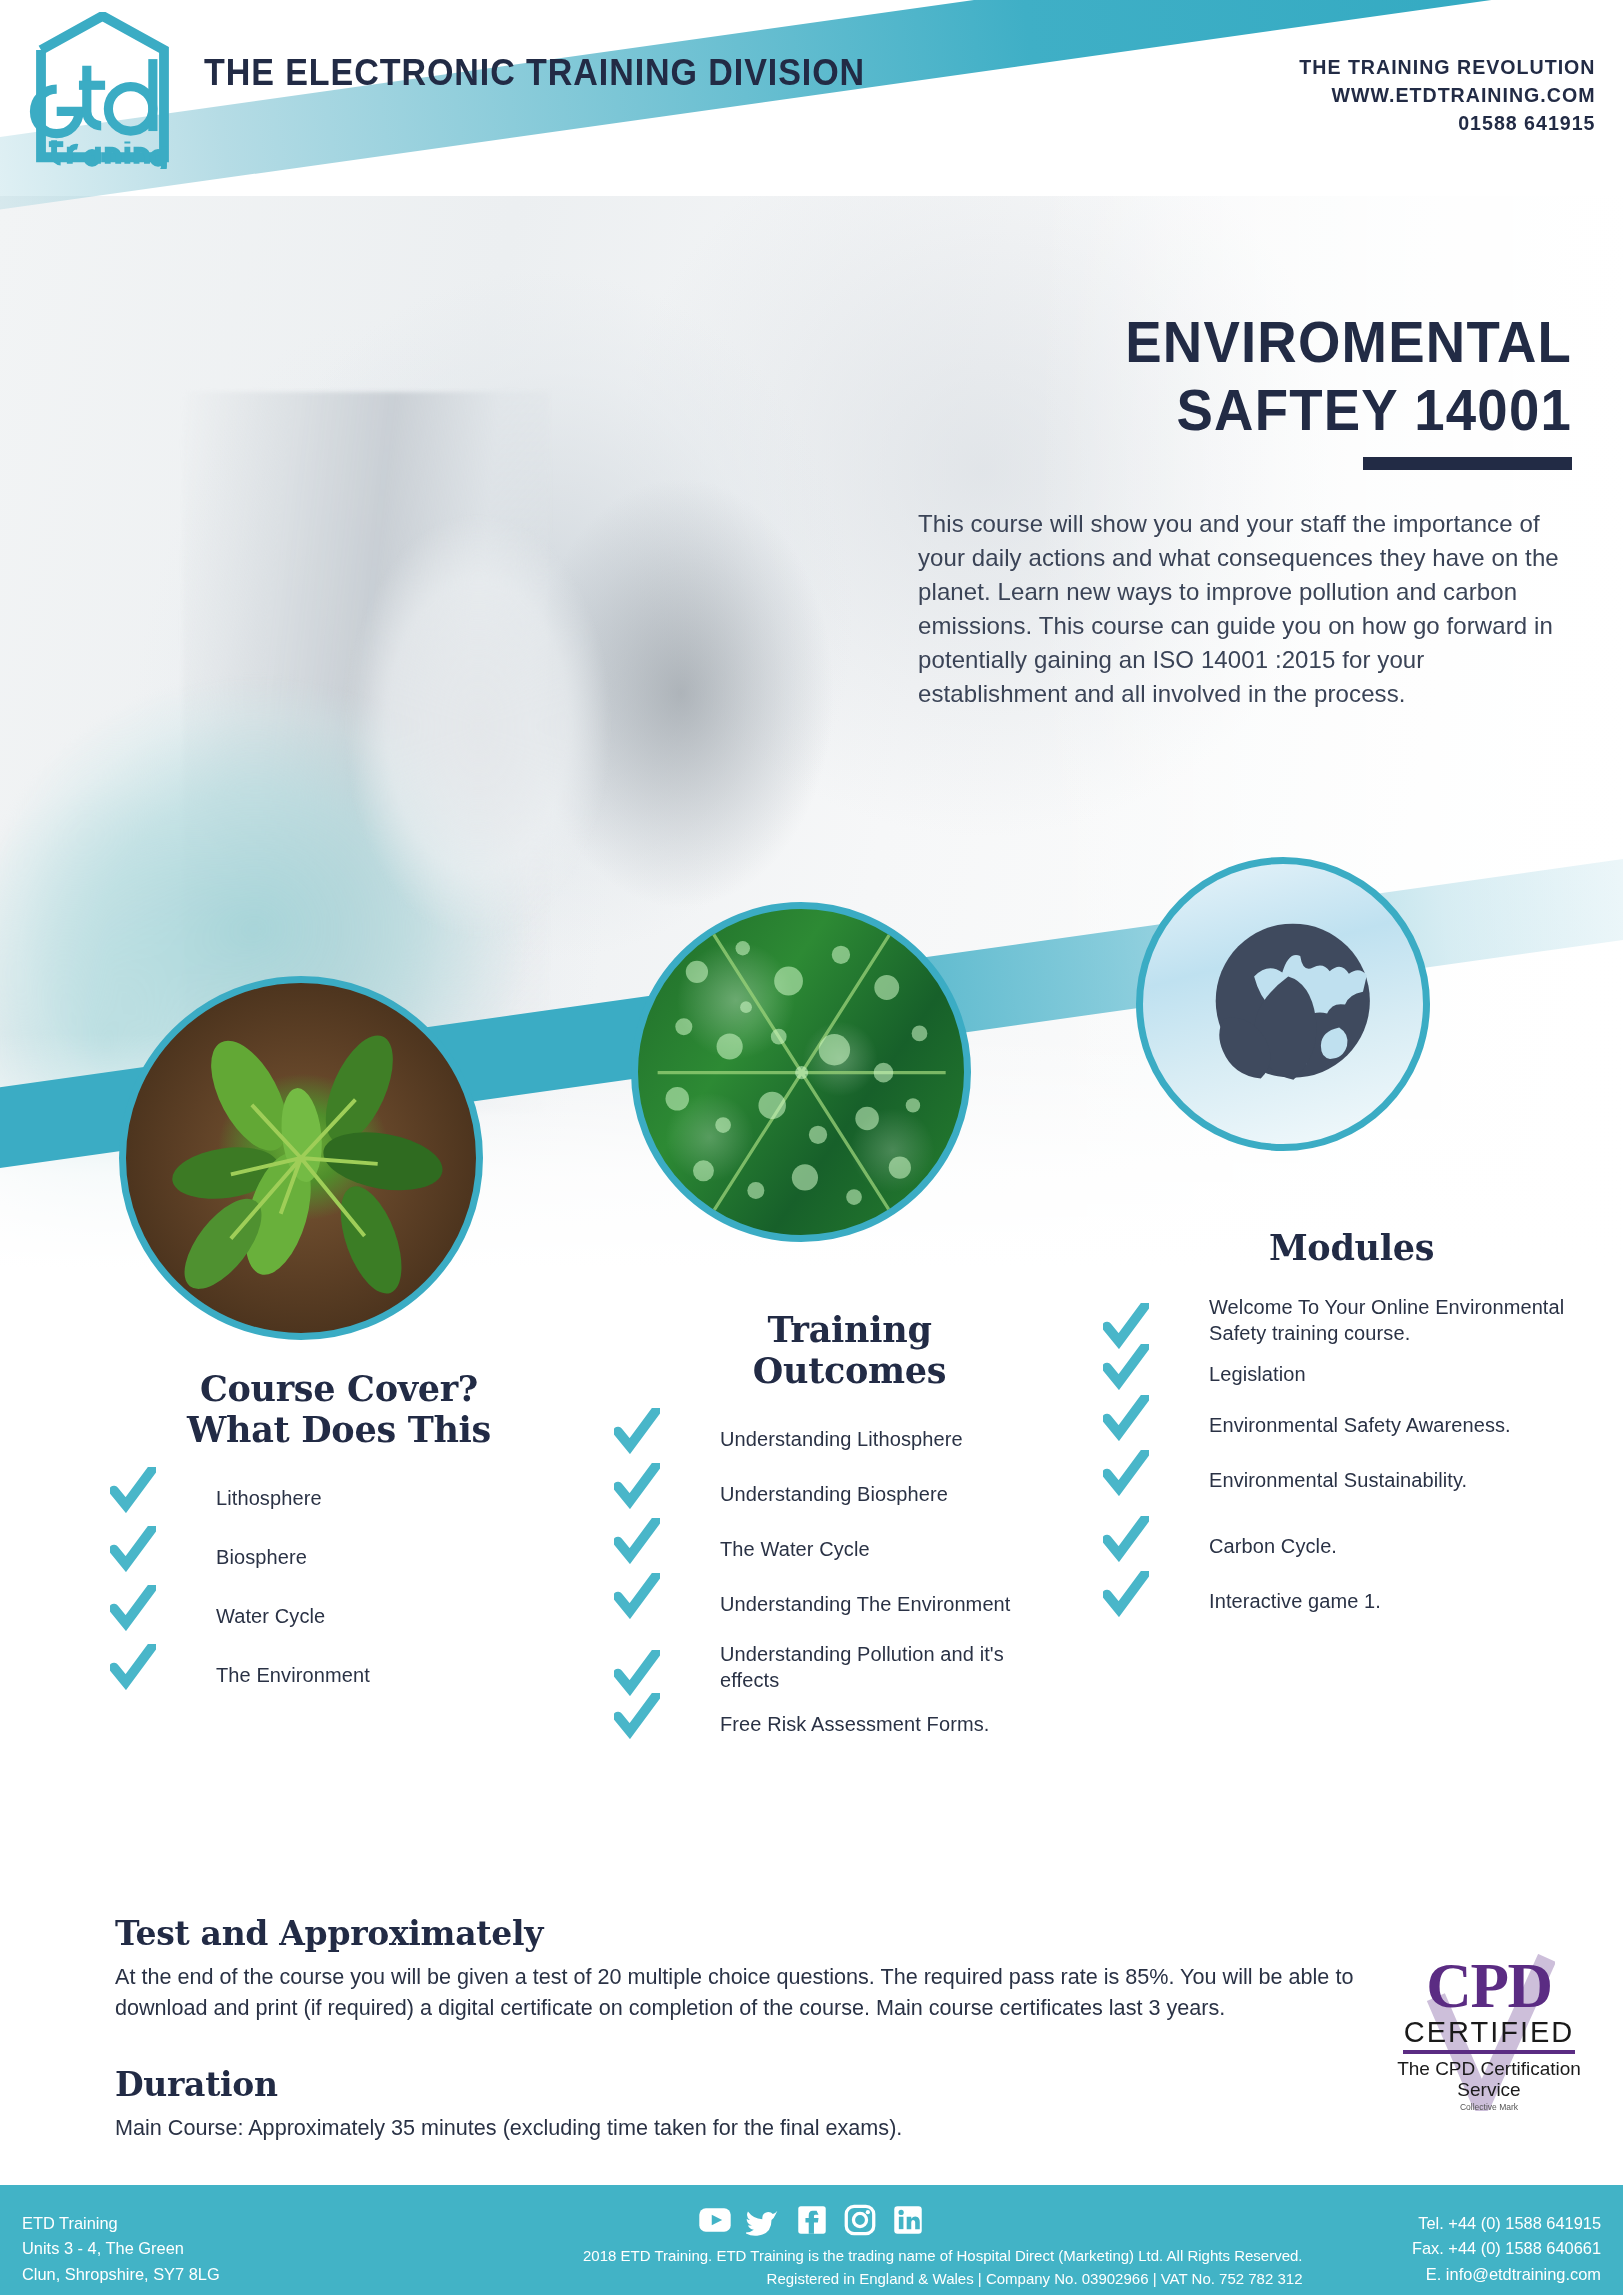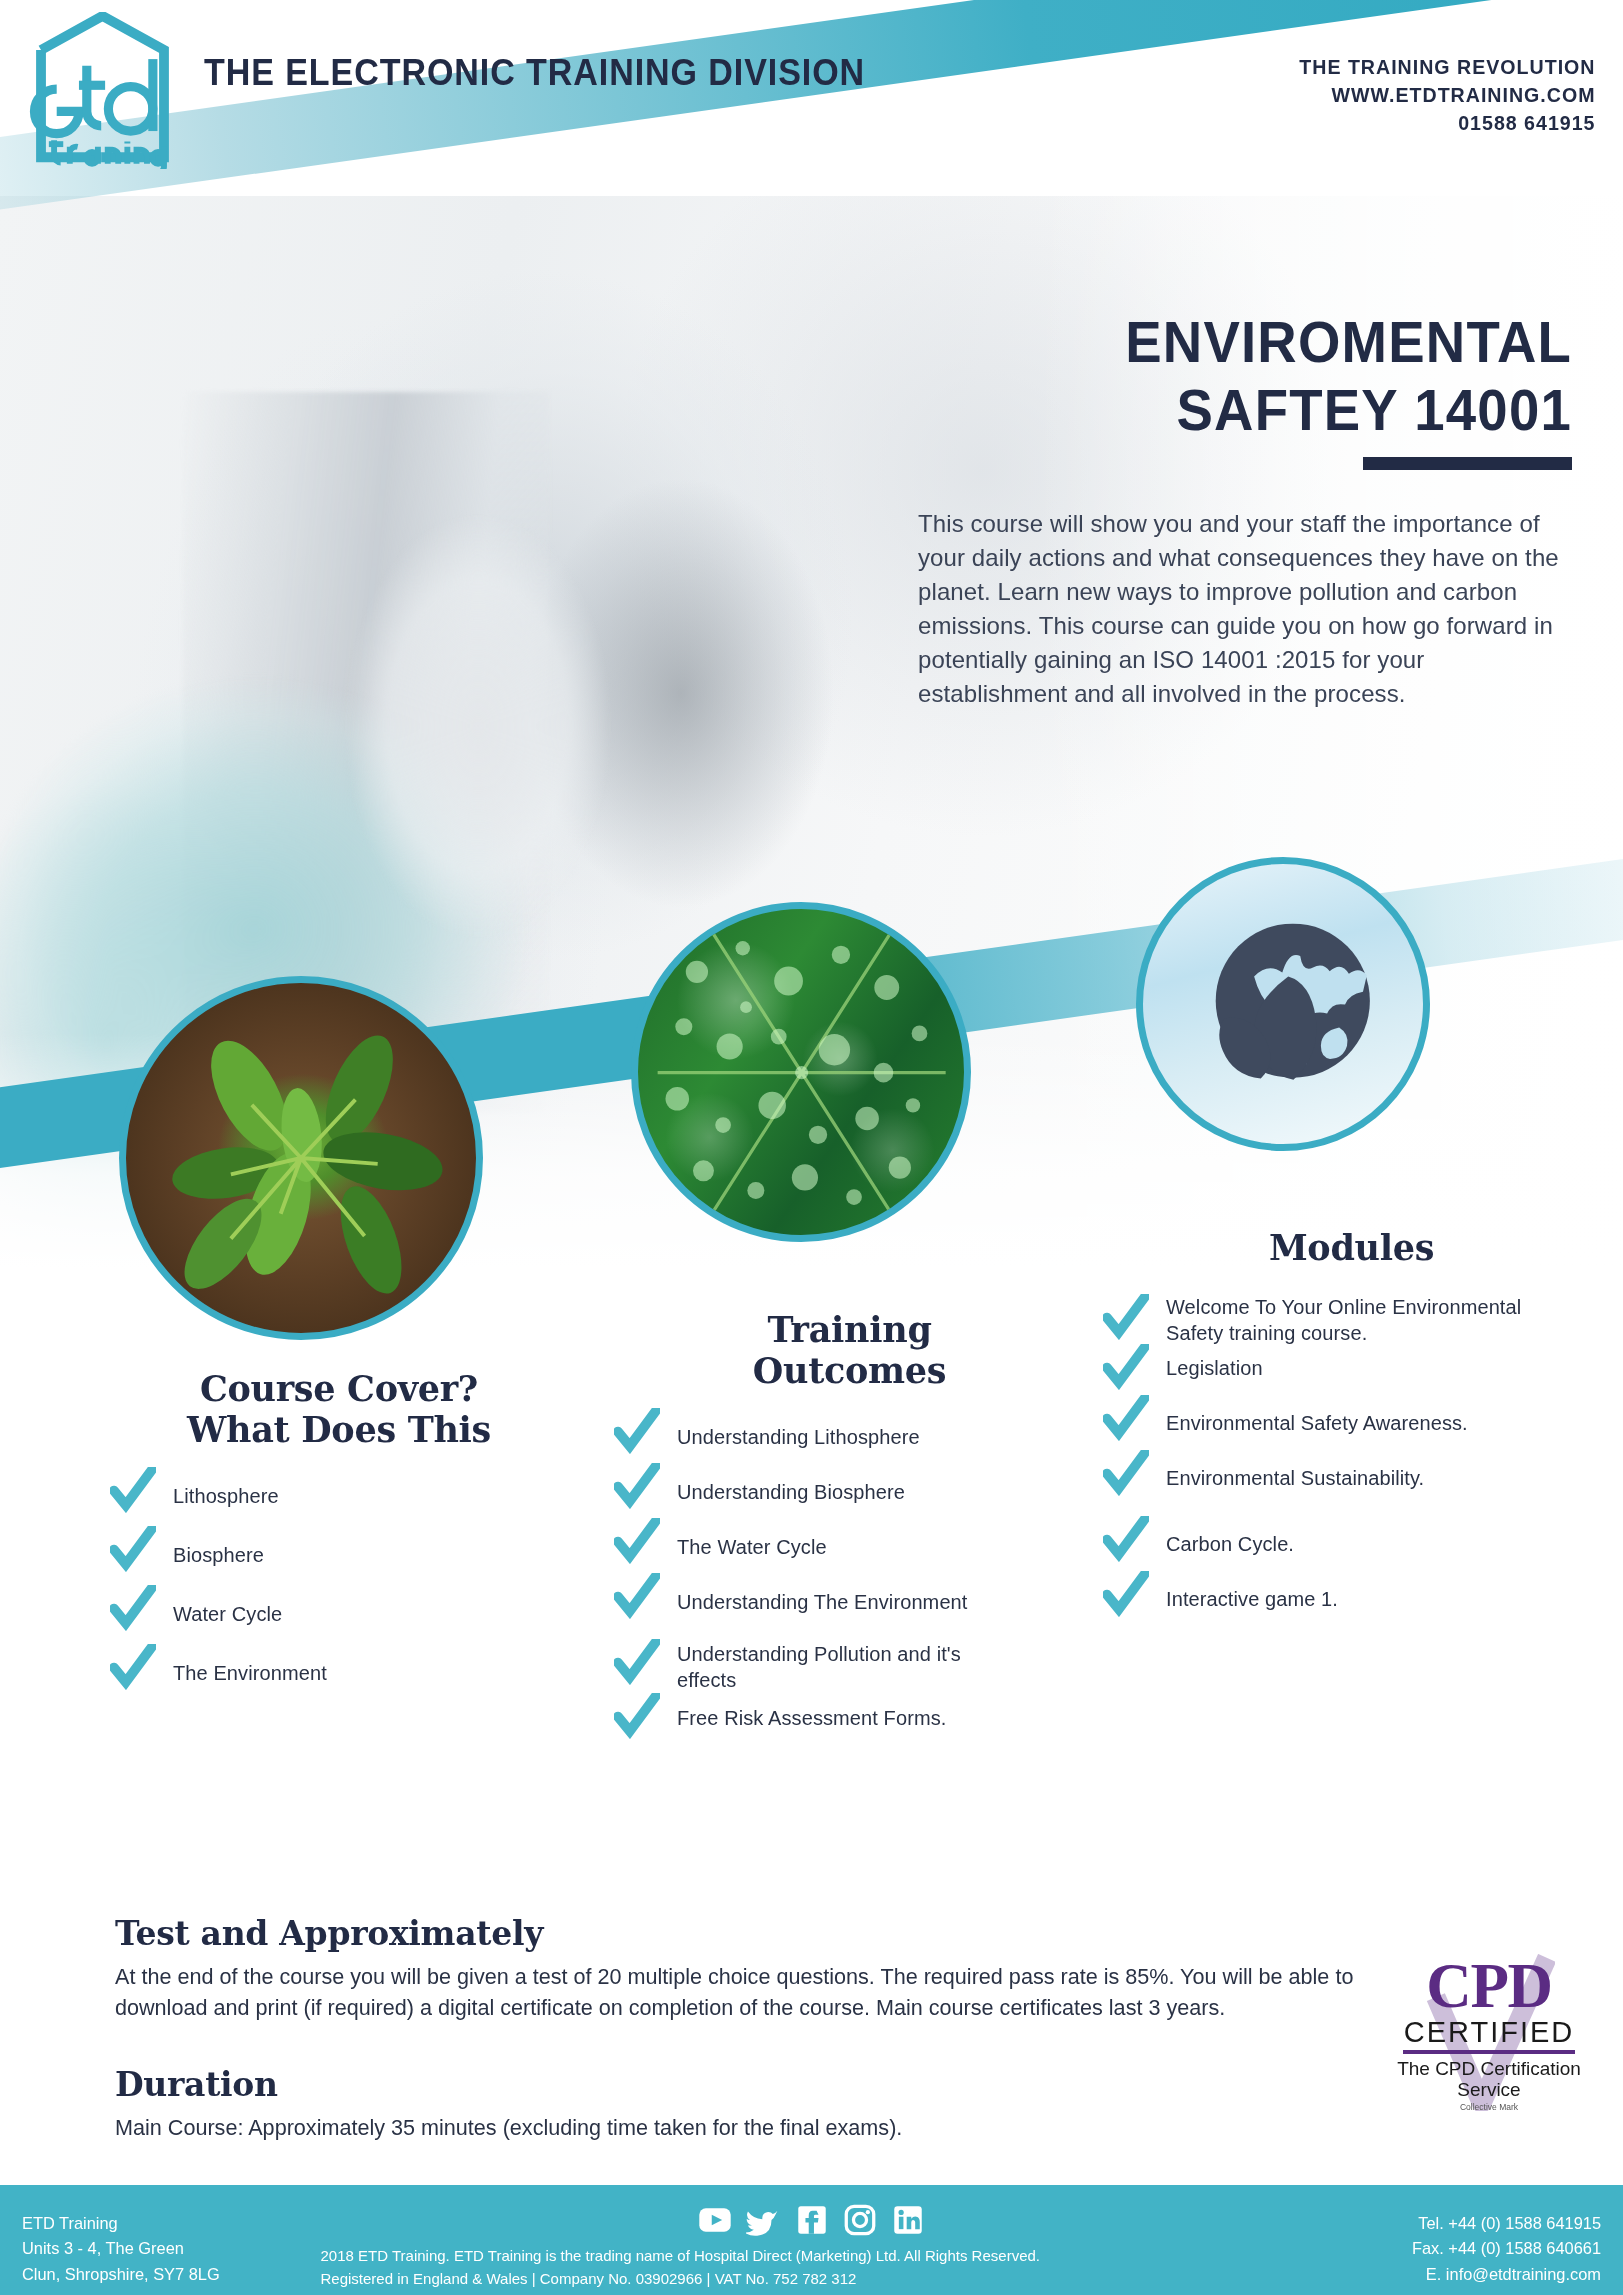--- a/index.html
+++ b/index.html
@@ -112,21 +112,21 @@
   }
   .dots { position:absolute; inset:0; }
 
   
   .col { position:absolute; z-index:30; }
   .col-heading {
     font-family:"DejaVu Serif", serif; font-weight:bold; color:#222b45;
     font-size:35px; line-height:1.18; text-align:center; letter-spacing:-0.3px;
   }
   .check-list { margin-top:22px; }
-  .check-row { display:flex; align-items:center; margin-bottom:17px; }
+  .check-row { display:flex; align-items:flex-end; margin-bottom:17px;gap:43px; }
   .check { flex:0 0 auto; width:46px; height:38px; margin-right:17px; position:relative; }
   .check svg { position:absolute; left:0; top:-5.2px; }
   .check-label { font-size:20px; line-height:1.30; color:#2a3245; padding-top:7.9px; letter-spacing:0.1px; }
 
   #col-cover { left:110px; top:1368px; width:458px; }
   #col-cover .check-row { margin-bottom:21px; }
   #col-outcomes { left:614px; top:1309px; width:471px; }
   #col-modules  { left:1103px; top:1227px; width:497px; }
   #col-modules .check-row { margin-bottom:13px; }
 
@@ -147,21 +147,21 @@
     font-weight:bold; font-size:63px; color:#5B2C83; letter-spacing:-1.3px; line-height:0.95; }
   .cpd-certified { position:relative; z-index:2; font-family:Liberation Sans, sans-serif;
     font-size:29px; color:#1a1a1a; letter-spacing:2px; line-height:1.05; }
   .cpd-rule { position:relative; z-index:2; height:4.6px; background:#5B2C83; margin:2.6px 9.2px 3.3px 9.2px; }
   .cpd-service { position:relative; z-index:2; font-size:19px; color:#1a1a1a; line-height:1.12; }
   .cpd-mark { position:relative; z-index:2; font-size:8.5px; color:#555; margin-top:1.3px; }
 
   
   .footer { position:absolute; left:0; bottom:0; width:1623px; height:110px; background:#42B3C6; z-index:50; color:#ffffff; }
   .f-left { position:absolute; left:22px; top:26px; font-size:16.4px; line-height:1.55; }
-  .f-center { position:absolute; left:50%; transform:translateX(-50%); top:18.3px; width:982px; text-align:left; }
+  .f-center { position:absolute; left:50%; transform:translateX(-50%); top:18.3px; width:982px; text-align:right; }
   .f-social { display:flex; justify-content:center; gap:14.4px; margin-bottom:6.5px; }
   .f-social svg { display:block; }
   .f-legal { font-size:15px; line-height:1.55; }
   .f-right { position:absolute; right:22px; top:26px; text-align:right; font-size:16.4px; line-height:1.55; }
 </style>
 </head>
 <body>
 
 <div class="header">
 

